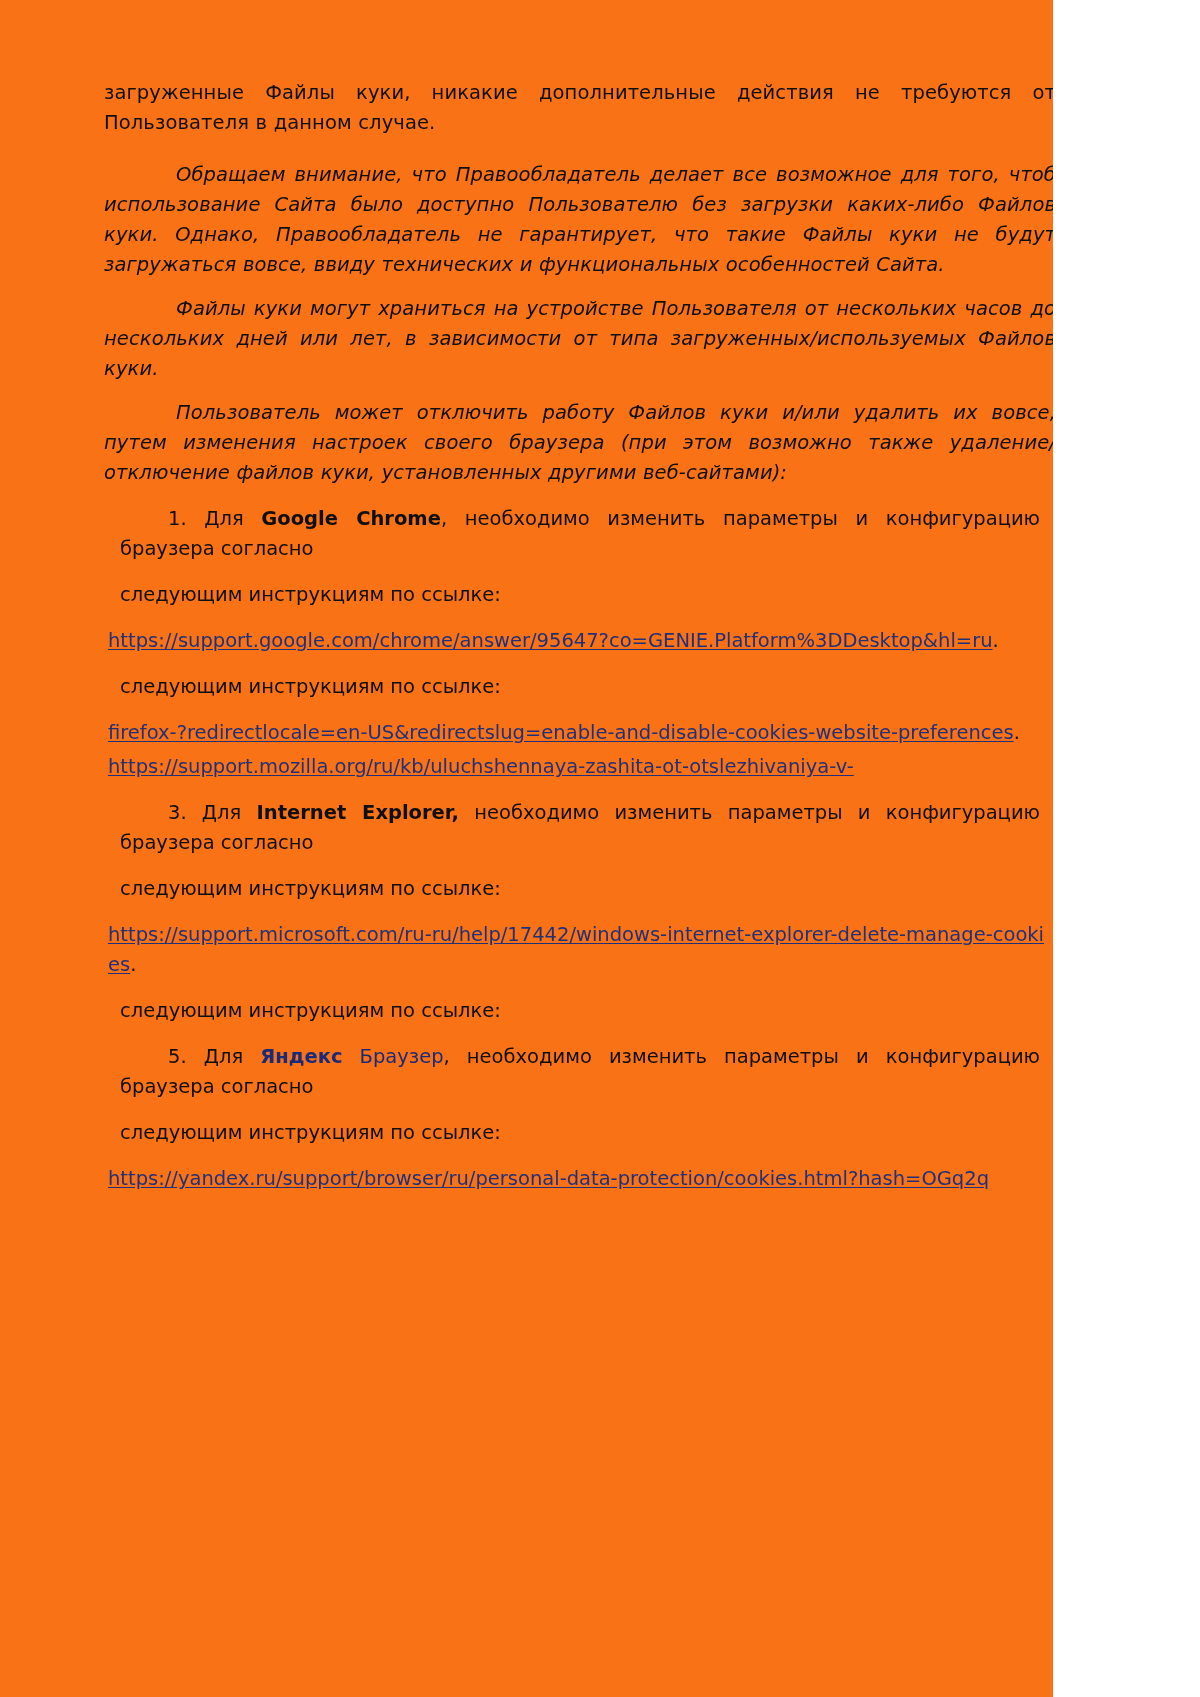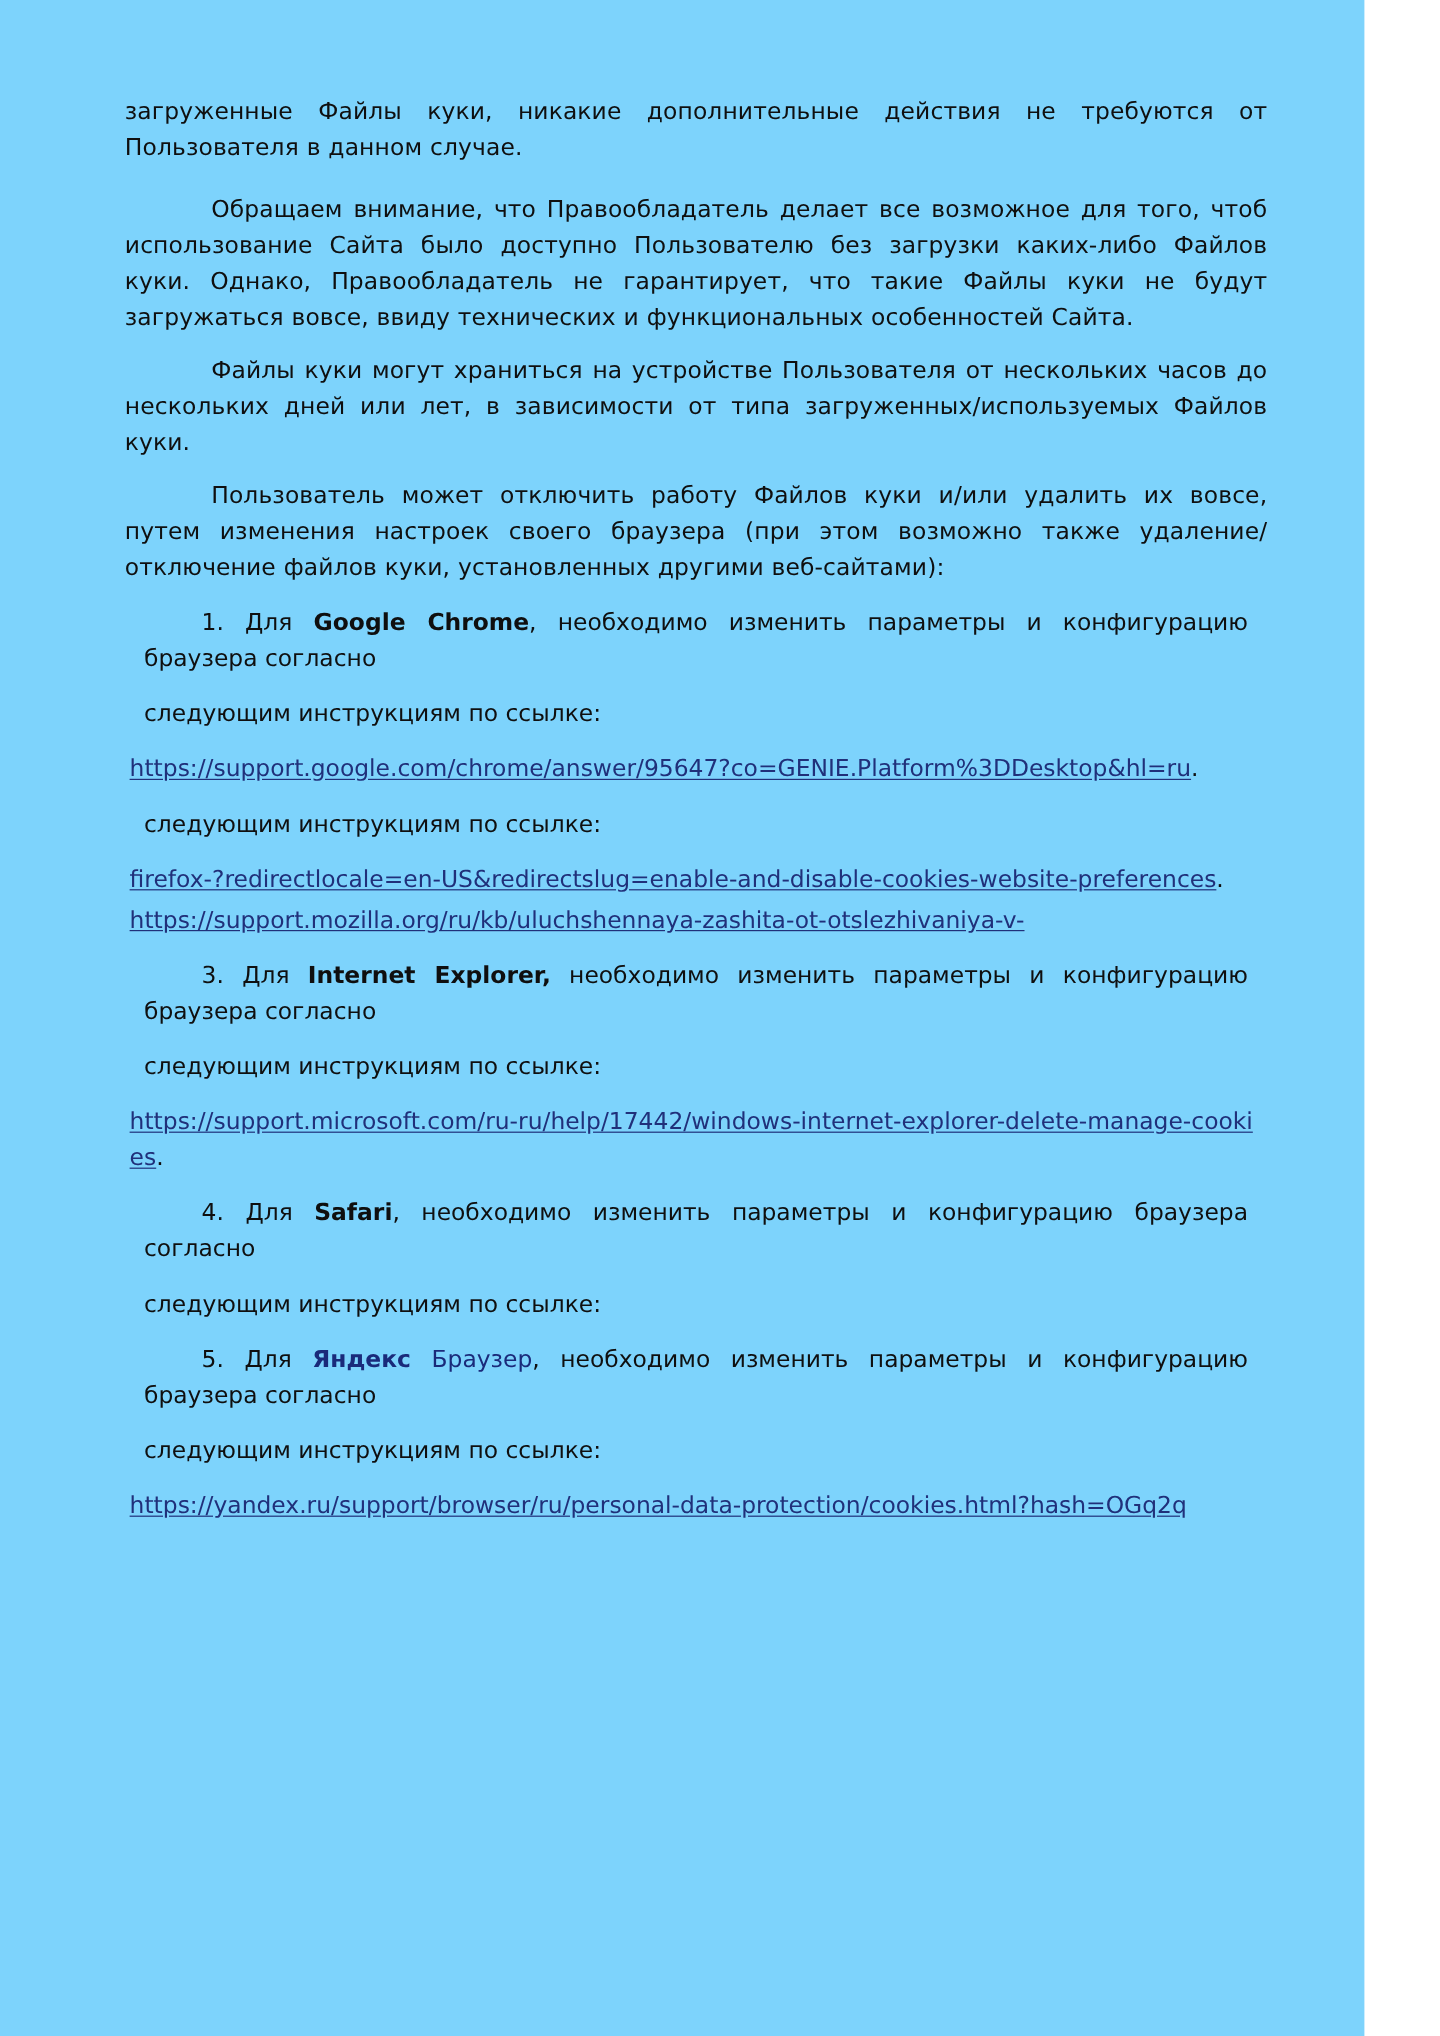--- a/index.html
+++ b/index.html
@@ -6,23 +6,23 @@
     margin: 0;
     padding: 0;
     background: #ffffff;
   }
   body {
     font-family: "DejaVu Sans", "Liberation Sans", sans-serif;
     color: #000000;
   }
   .page {
     position: relative;
-    width: 1137px;
+    width: 1053px;
     height: 1697px;
-    background: #7dd3fc;
+    background: #f97316;
     box-sizing: border-box;
     overflow: hidden;
   }
   .content {
     position: absolute;
     left: 104px;
     top: 78px;
     width: 952px;
   }
   p.body-par {
@@ -36,20 +36,21 @@
     color: #0f0f0f;
   }
   p.body-par.no-indent {
     text-indent: 0;
   }
   p.body-par.first {
     margin-bottom: 22px;
   }
   .gap-after {
     margin-bottom: 24px;
+    font-style: italic;
   }
   .list-block {
     margin: 0;
     padding: 0;
   }
   .list-item {
     font-size: 19.5px;
     line-height: 30px;
     text-align: justify;
     color: #0f0f0f;
@@ -121,25 +122,20 @@
       <p class="link-line"><a class="doc-link" href="#">https://support.mozilla.org/ru/kb/uluchshennaya-zashita-ot-otslezhivaniya-v-</a></p>
 
       <p class="list-item">
         <span class="num">3.</span>
         <span>Для</span>
         <b>Internet Explorer,</b><span> необходимо изменить параметры и конфигурацию браузера согласно</span>
       </p>
       <p class="list-item cont">следующим инструкциям по ссылке:</p>
       <p class="link-line"><a class="doc-link" href="#">https://support.microsoft.com/ru-ru/help/17442/windows-internet-explorer-delete-manage-cookies</a><span class="period">.</span></p>
 
-      <p class="list-item">
-        <span class="num">4.</span>
-        <span>Для</span>
-        <b>Safari</b><span>, необходимо изменить параметры и конфигурацию браузера согласно</span>
-      </p>
       <p class="list-item cont">следующим инструкциям по ссылке:</p>
 
       <p class="list-item">
         <span class="num">5.</span>
         <span>Для</span>
         <b class="yandex-word">Яндекс</b>
         <span class="brauzer-word">Браузер</span><span>, необходимо изменить параметры и конфигурацию браузера согласно</span>
       </p>
       <p class="list-item cont">следующим инструкциям по ссылке:</p>
       <p class="link-line"><a class="doc-link" href="#">https://yandex.ru/support/browser/ru/personal-data-protection/cookies.html?hash=OGq2q</a><span class="period"></span></p>

